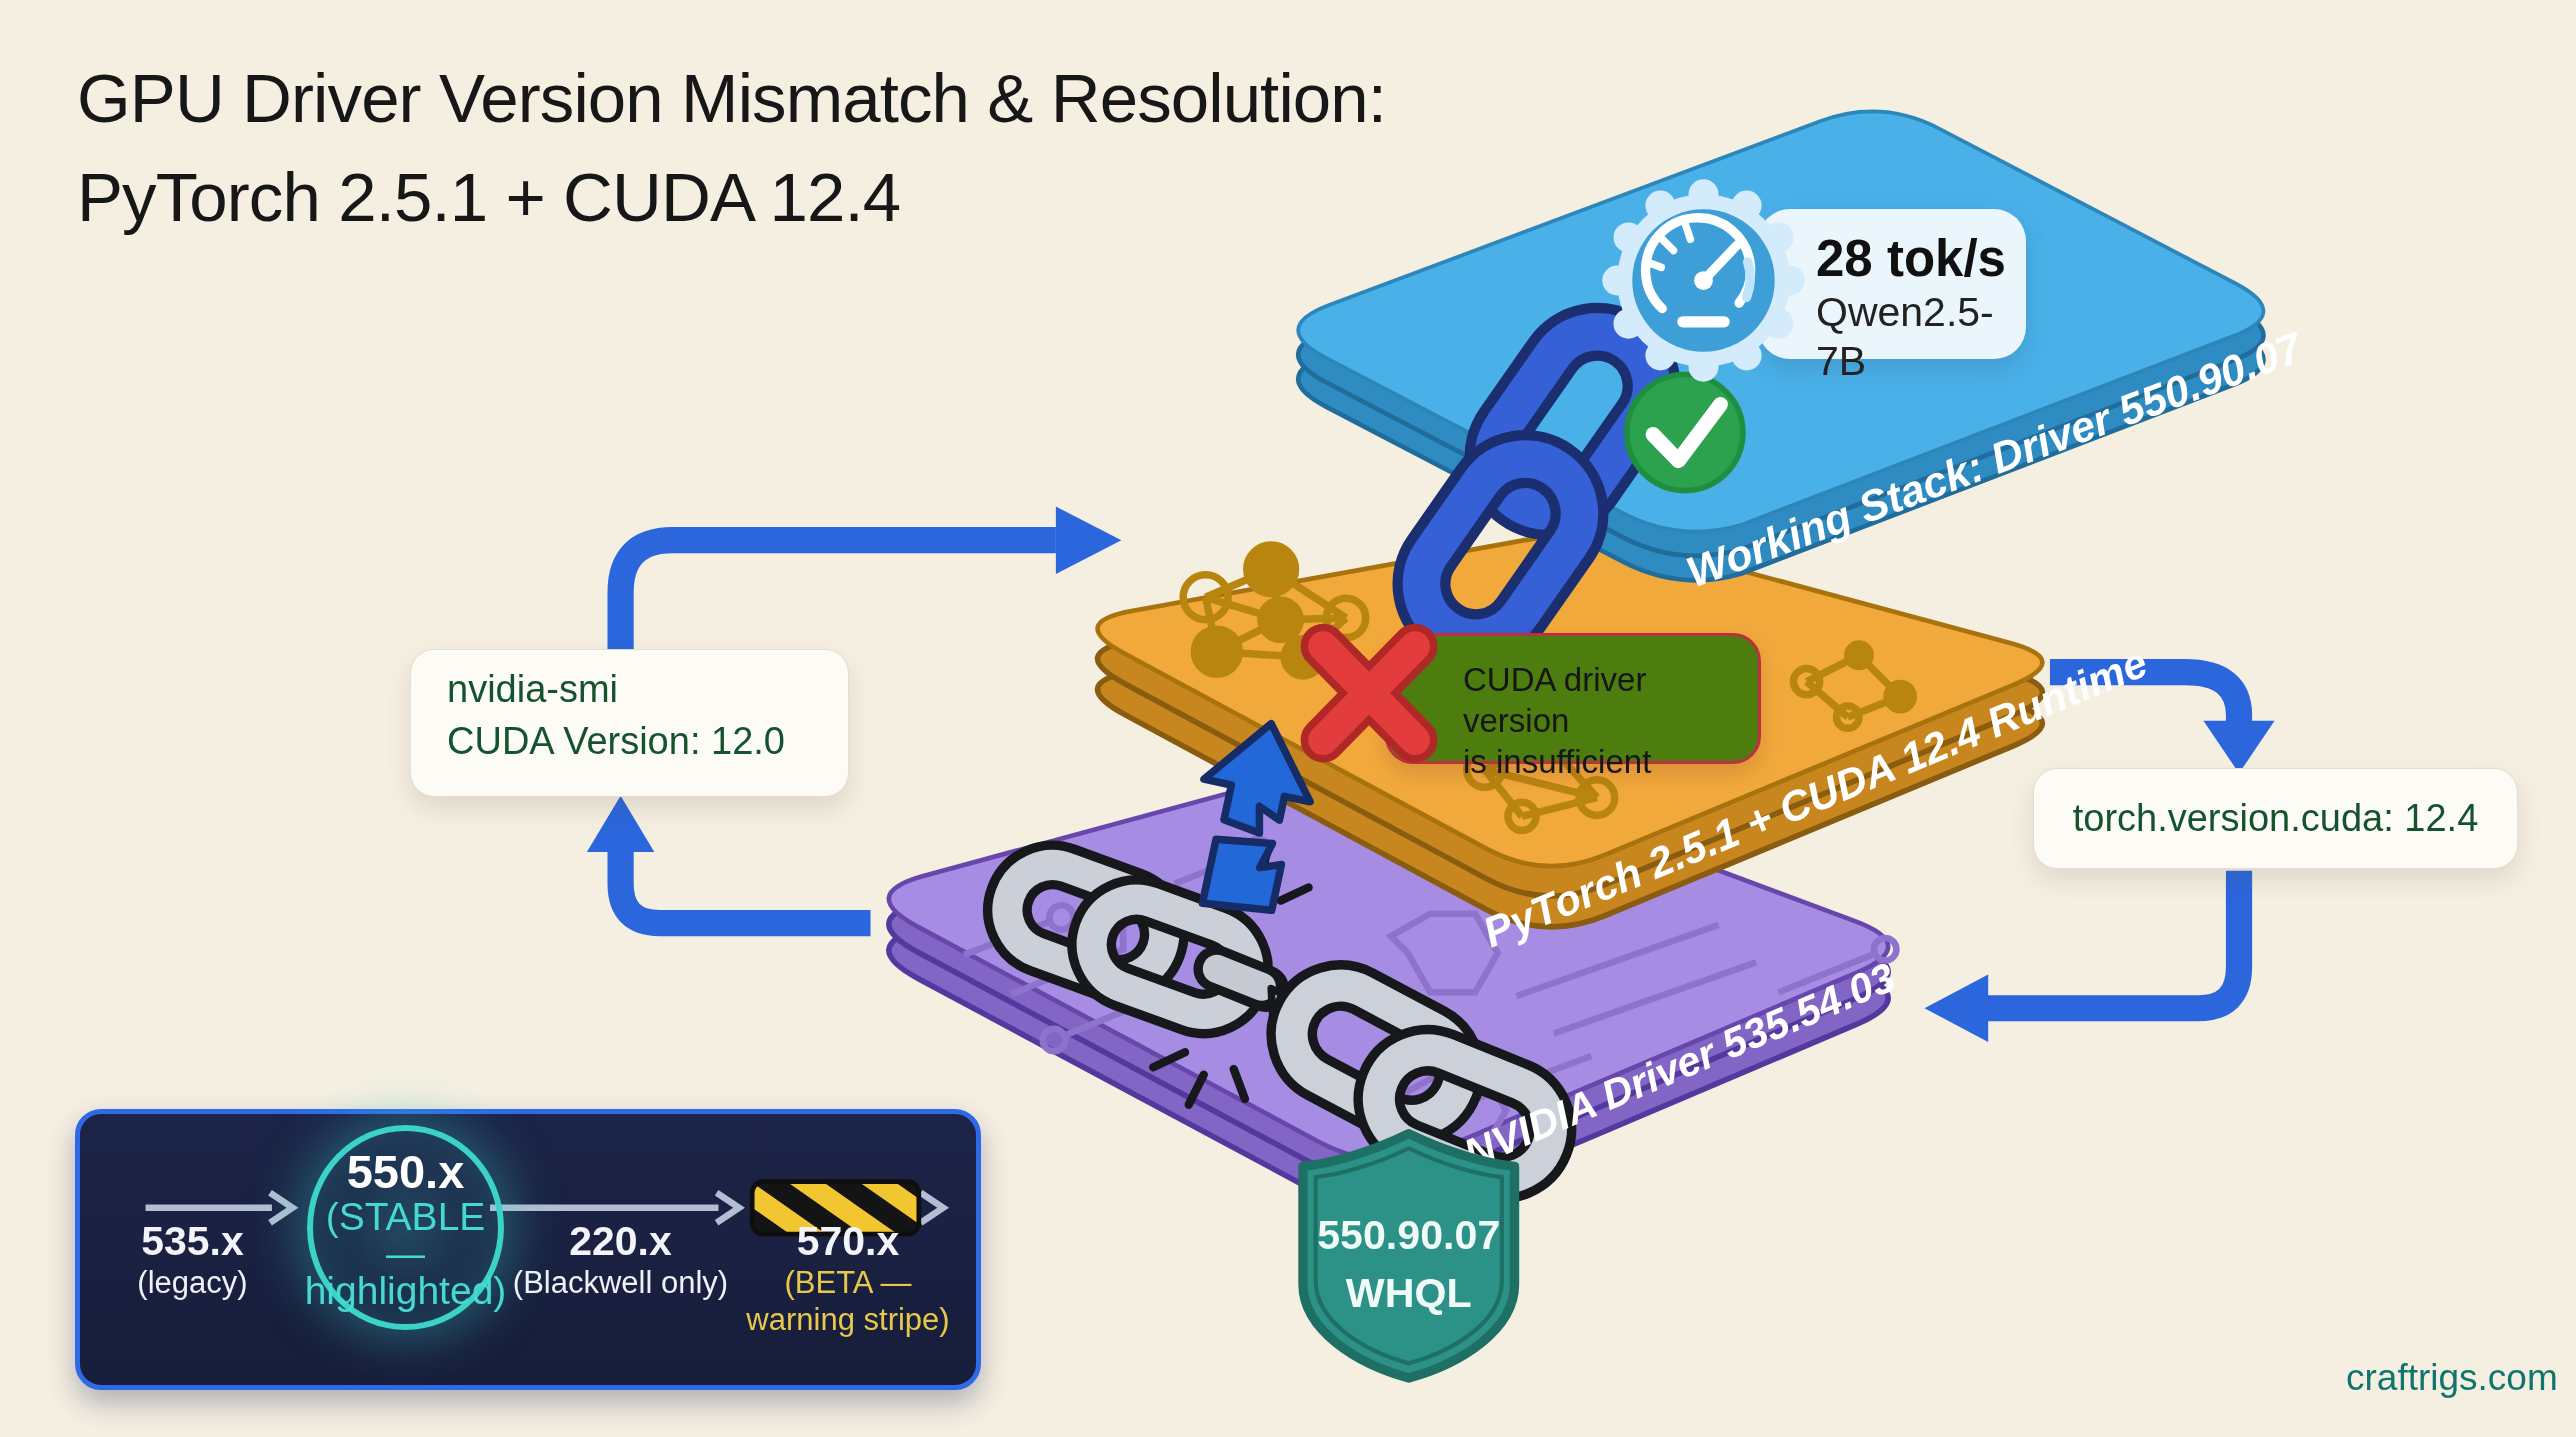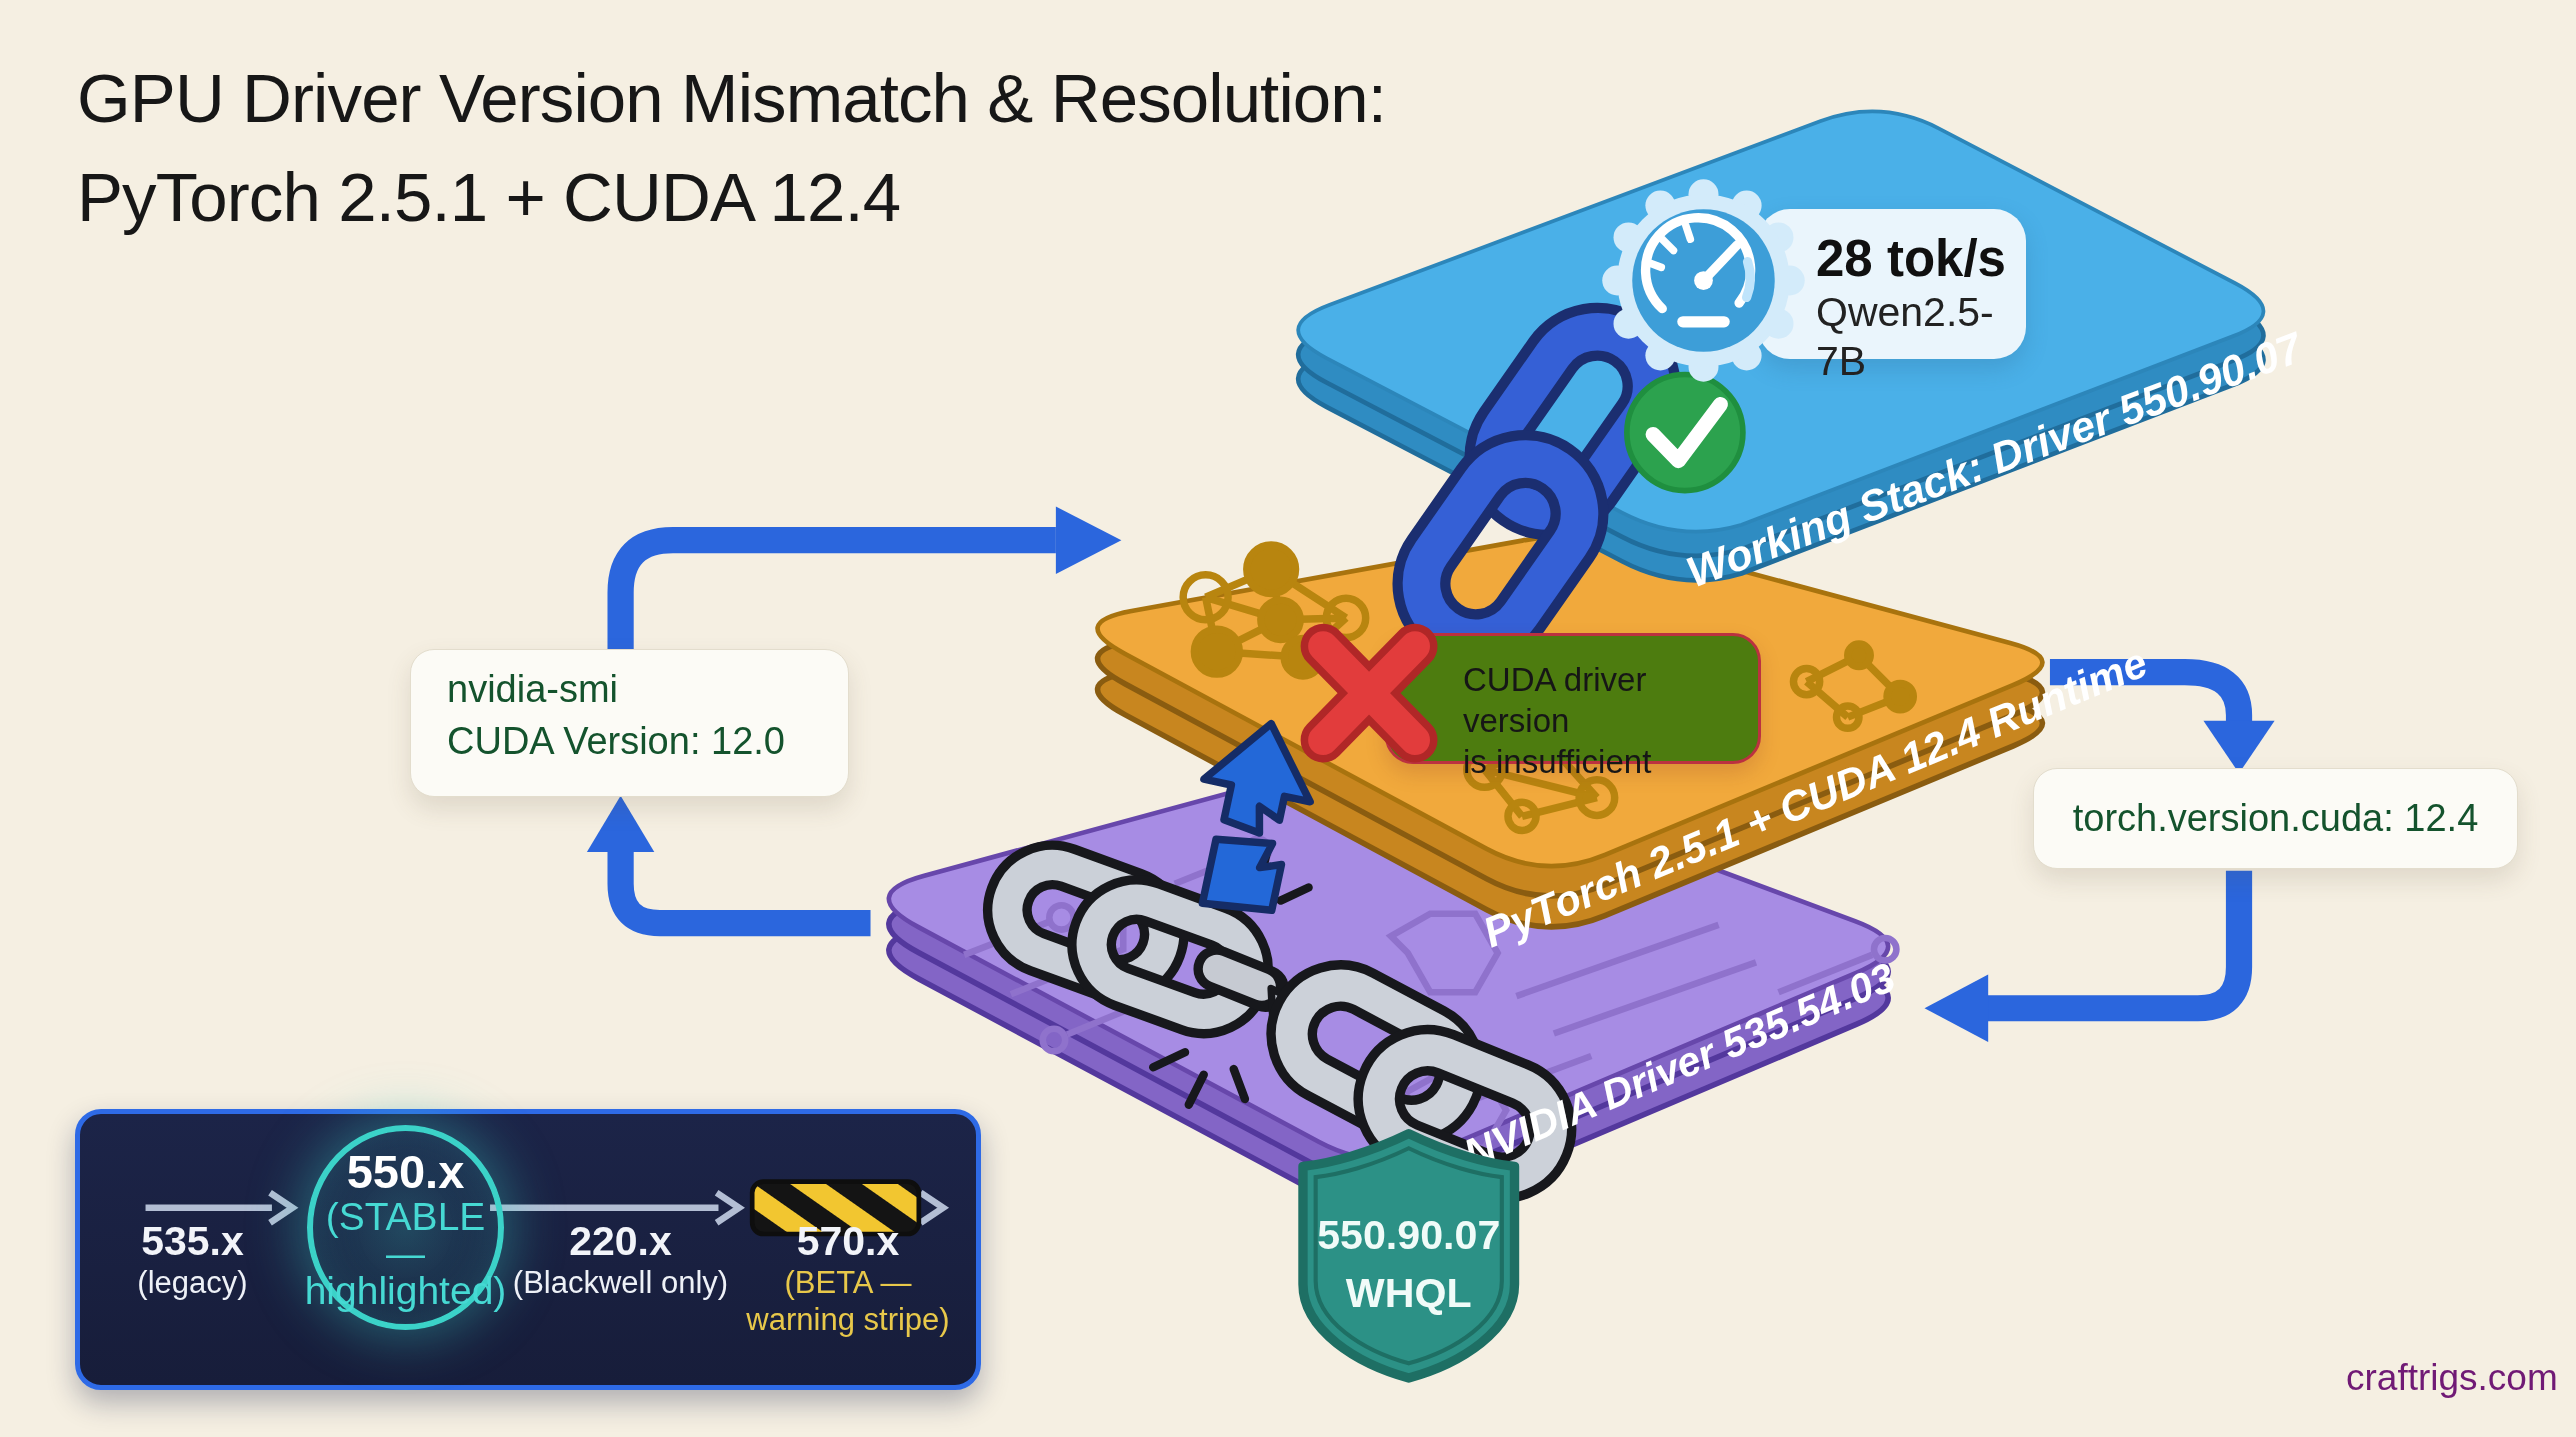--- a/index.html
+++ b/index.html
@@ -68,21 +68,21 @@
     position:absolute;left:227px;top:11.2px;width:185px;height:193px;
     border:6.6px solid #3bd2c8;border-radius:50%;
     background:radial-gradient(circle,rgba(61,213,201,.22) 0%,rgba(61,213,201,.07) 55%,rgba(61,213,201,0) 72%);
     box-shadow:0 0 51px 9.4px rgba(61,213,201,.35), inset 0 0 41px rgba(61,213,201,.28);
     display:flex;flex-direction:column;align-items:center;justify-content:center;
     color:#fff;text-align:center;
   }
   .halo .ver{font-size:47px;font-weight:700;line-height:52px;}
   .halo .note{font-size:39px;line-height:37px;color:#46d9d3;}
 
-  .watermark{left:2346px;top:1357px;z-index:3;font-size:37px;color:#701a75;}
+  .watermark{left:2346px;top:1357px;z-index:3;font-size:37px;color:#0f766e;}
 </style>
 </head>
 <body>
 
 <div class="canvas">
 
   <svg id="scene" width="2576" height="1438" viewBox="0 0 2752 1536">
 
     <g stroke="#2b66dd" stroke-width="28" fill="none">
       <g>

